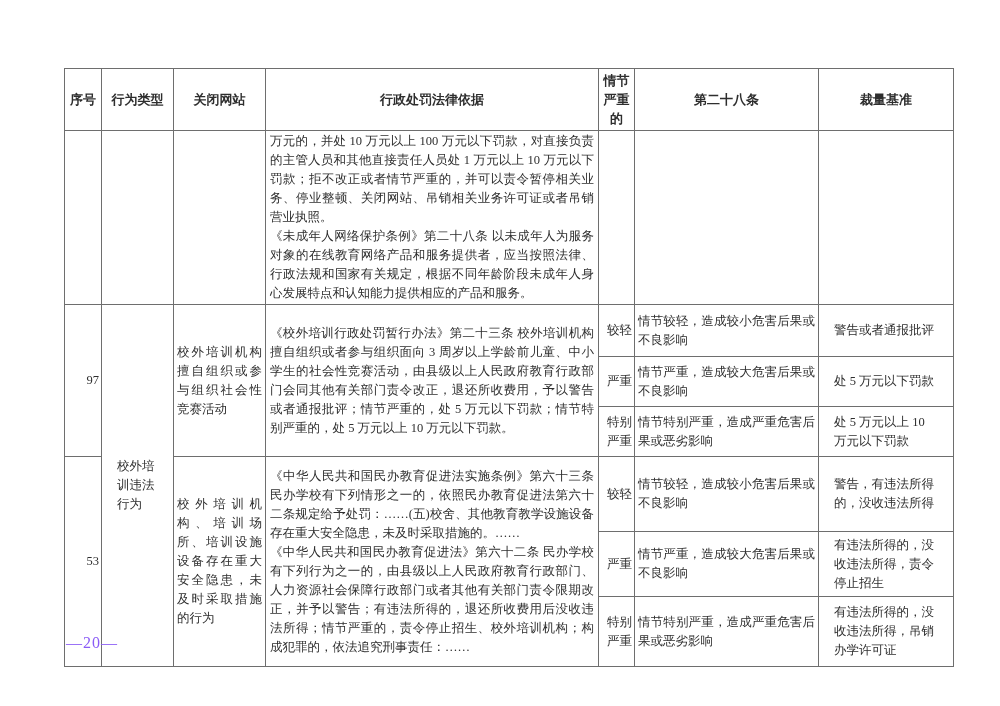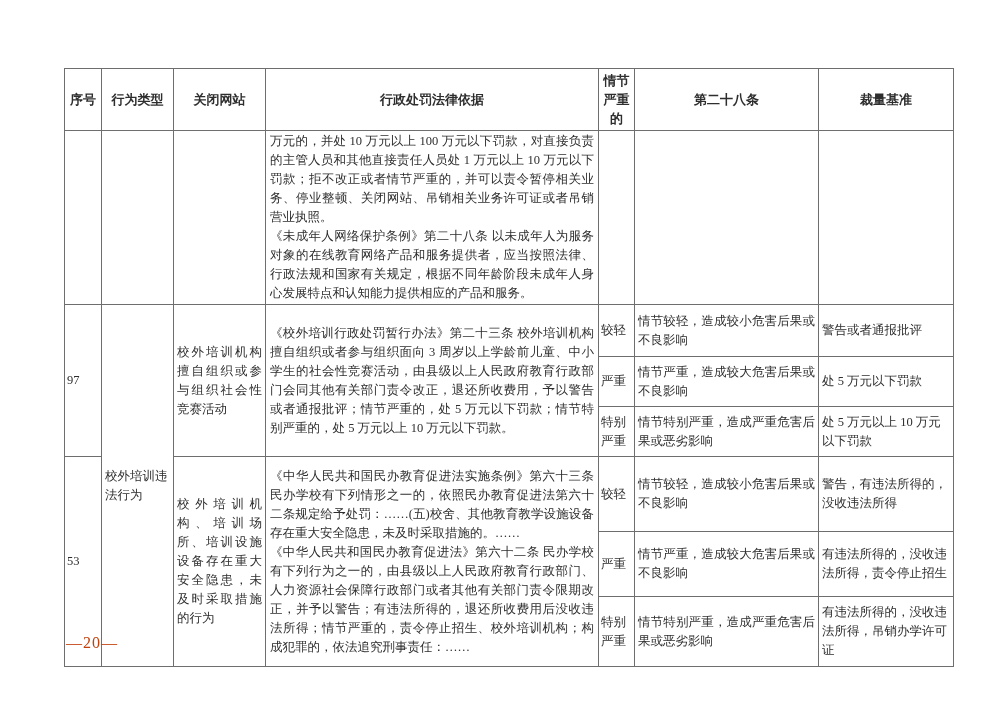--- a/index.html
+++ b/index.html
@@ -26,38 +26,38 @@
     vertical-align:middle;
     overflow:hidden;
     font-weight:normal;
   }
   table.rules th {
     font-weight:bold;
     font-size:13px;
     text-align:center;
     padding:2px 1px;
   }
-  .c-center { text-align:left; padding:1px 2px;margin-left:27px; }
-  .c-left   { text-align:left;  padding:1px 3px; }
+  .c-center { text-align:right; padding:1px 2px;margin-left:27px; }
+  .c-left   { text-align:left;  padding:1px 15px; }
   .c-legal  { text-align:justify; text-justify:inter-character; padding:1px 4px; vertical-align:middle; }
   .c-legal p { margin:0; }
   .c-just   { text-align:justify; text-justify:inter-character; padding:1px 3px; }
 
   tr.h-header { height:42px; }
   tr.h-cont   { height:150px; }
   tr.h-52a { height:52px; }
   tr.h-52b { height:50px; }
   tr.h-52c { height:50px; }
   tr.h-53a { height:75px; }
   tr.h-53b { height:65px; }
   tr.h-53c { height:70px; }
 
   .footer-page {
     position:absolute; left:66px; top:634px;
-    font-size:16px; color:#c2410c;
+    font-size:16px; color:#8b5cf6;
     letter-spacing:1px;
   }
 </style>
 </head>
 <body>
 
 <div class="page">
 
   <table class="rules">
     <colgroup>

